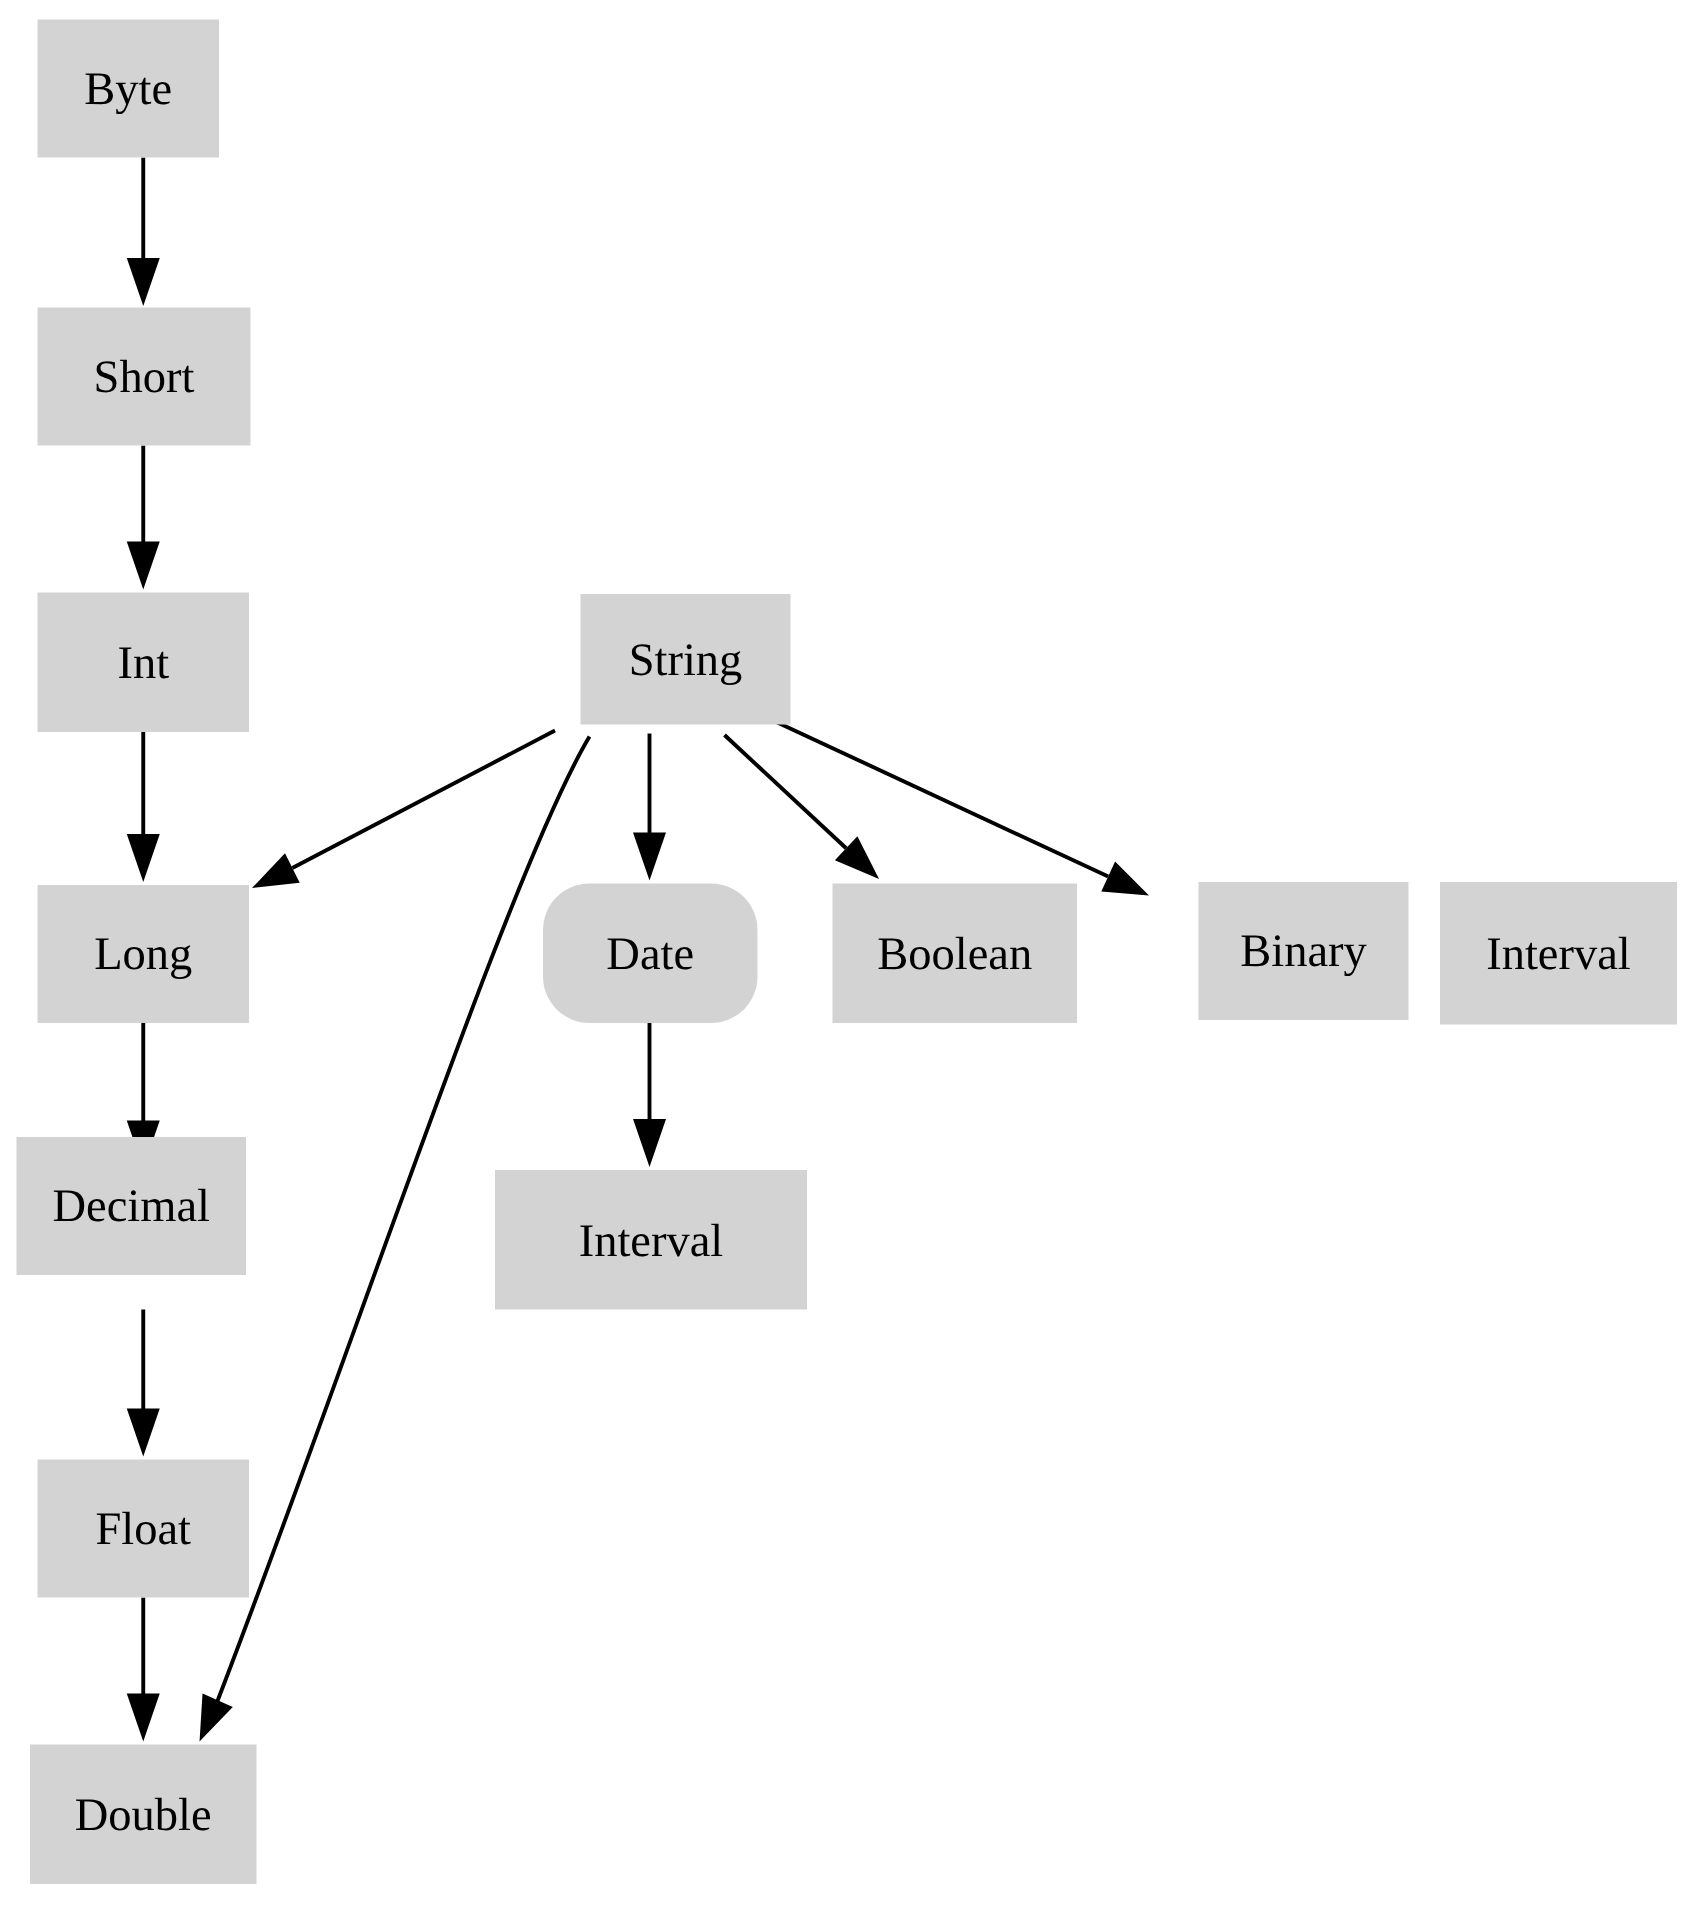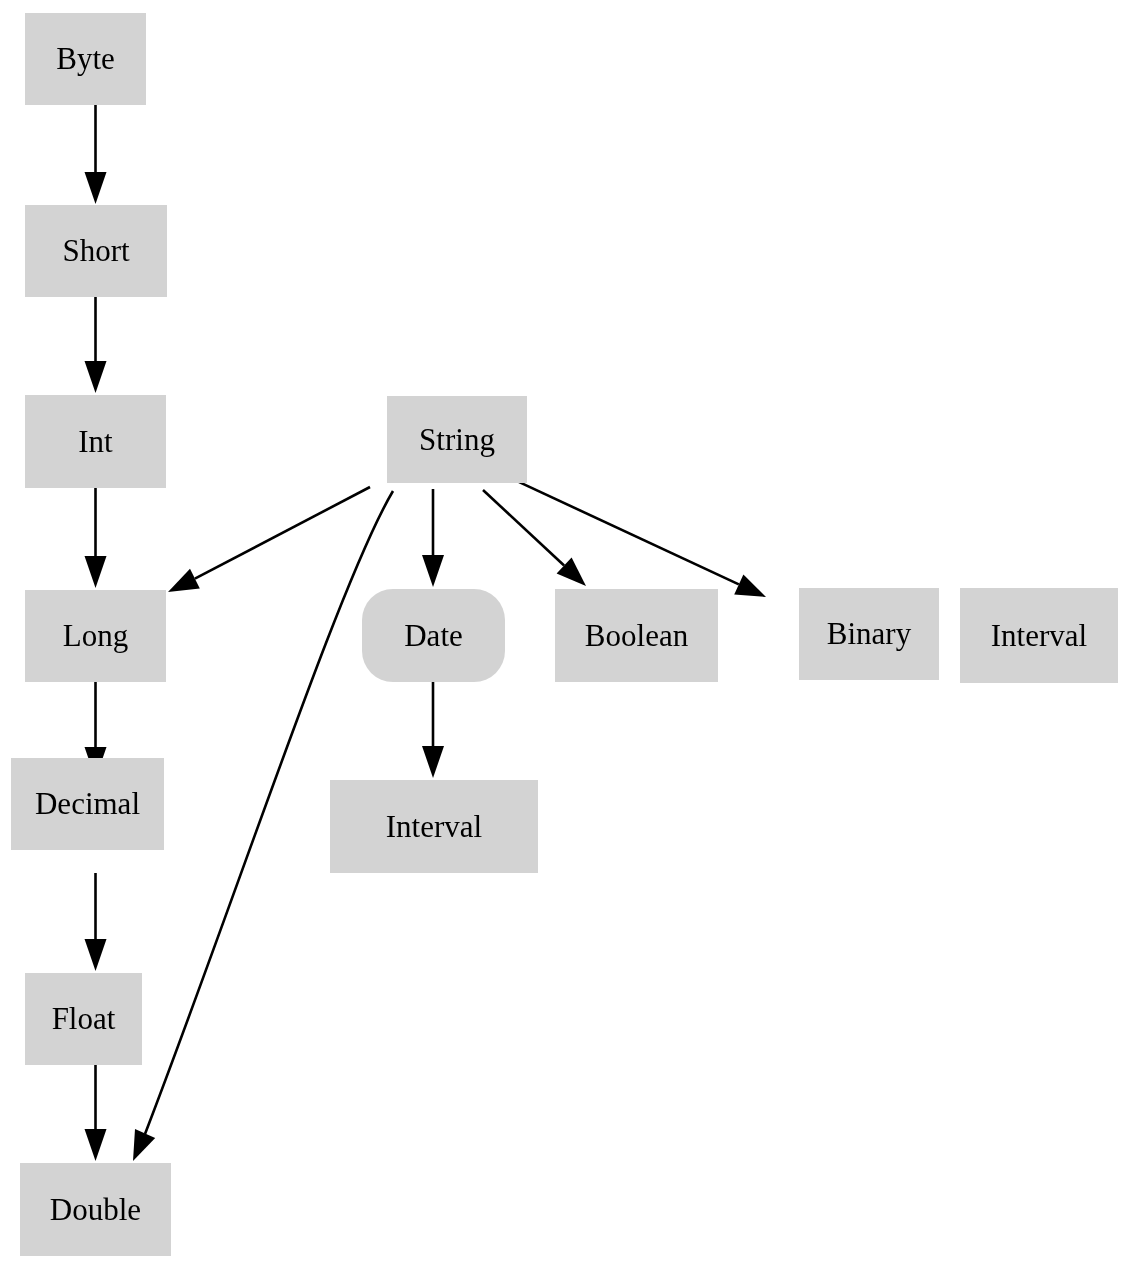--- a/index.html
+++ b/index.html
@@ -38,21 +38,21 @@
   .n-short     { left: 25px;  top: 205px;  width: 142px; height: 92px; }
   .n-int       { left: 25px;  top: 395px;  width: 141px; height: 93px; }
   .n-string    { left: 363px; top: 396px;  width: 140px; height: 87px; margin-left: 24px; }
   .n-long      { left: 25px;  top: 590px;  width: 141px; height: 92px; }
   .n-date      { left: 362px; top: 589px;  width: 143px; height: 93px; border-radius: 31px; }
   .n-boolean   { left: 555px; top: 589px;  width: 163px; height: 93px; }
   .n-binary    { left: 768px; top: 588px;  width: 140px; height: 92px; margin-left: 31px; }
   .n-interval  { left: 960px; top: 588px;  width: 158px; height: 95px; }
   .n-decimal   { left: 11px;  top: 758px;  width: 153px; height: 92px; }
   .n-timestamp { left: 330px; top: 780px;  width: 208px; height: 93px; }
-  .n-float     { left: 25px;  top: 973px;  width: 117px; height: 92px; }
+  .n-float     { left: 25px;  top: 973px;  width: 141px; height: 92px; }
   .n-double    { left: 20px;  top: 1163px; width: 151px; height: 93px; }
 </style>
 </head>
 <body>
 
 <div class="canvas">
 
   <svg class="edges" viewBox="0 0 1128 1270" xmlns="http://www.w3.org/2000/svg" fill="none" stroke="#000000" stroke-width="2.6">
 
     <g>

